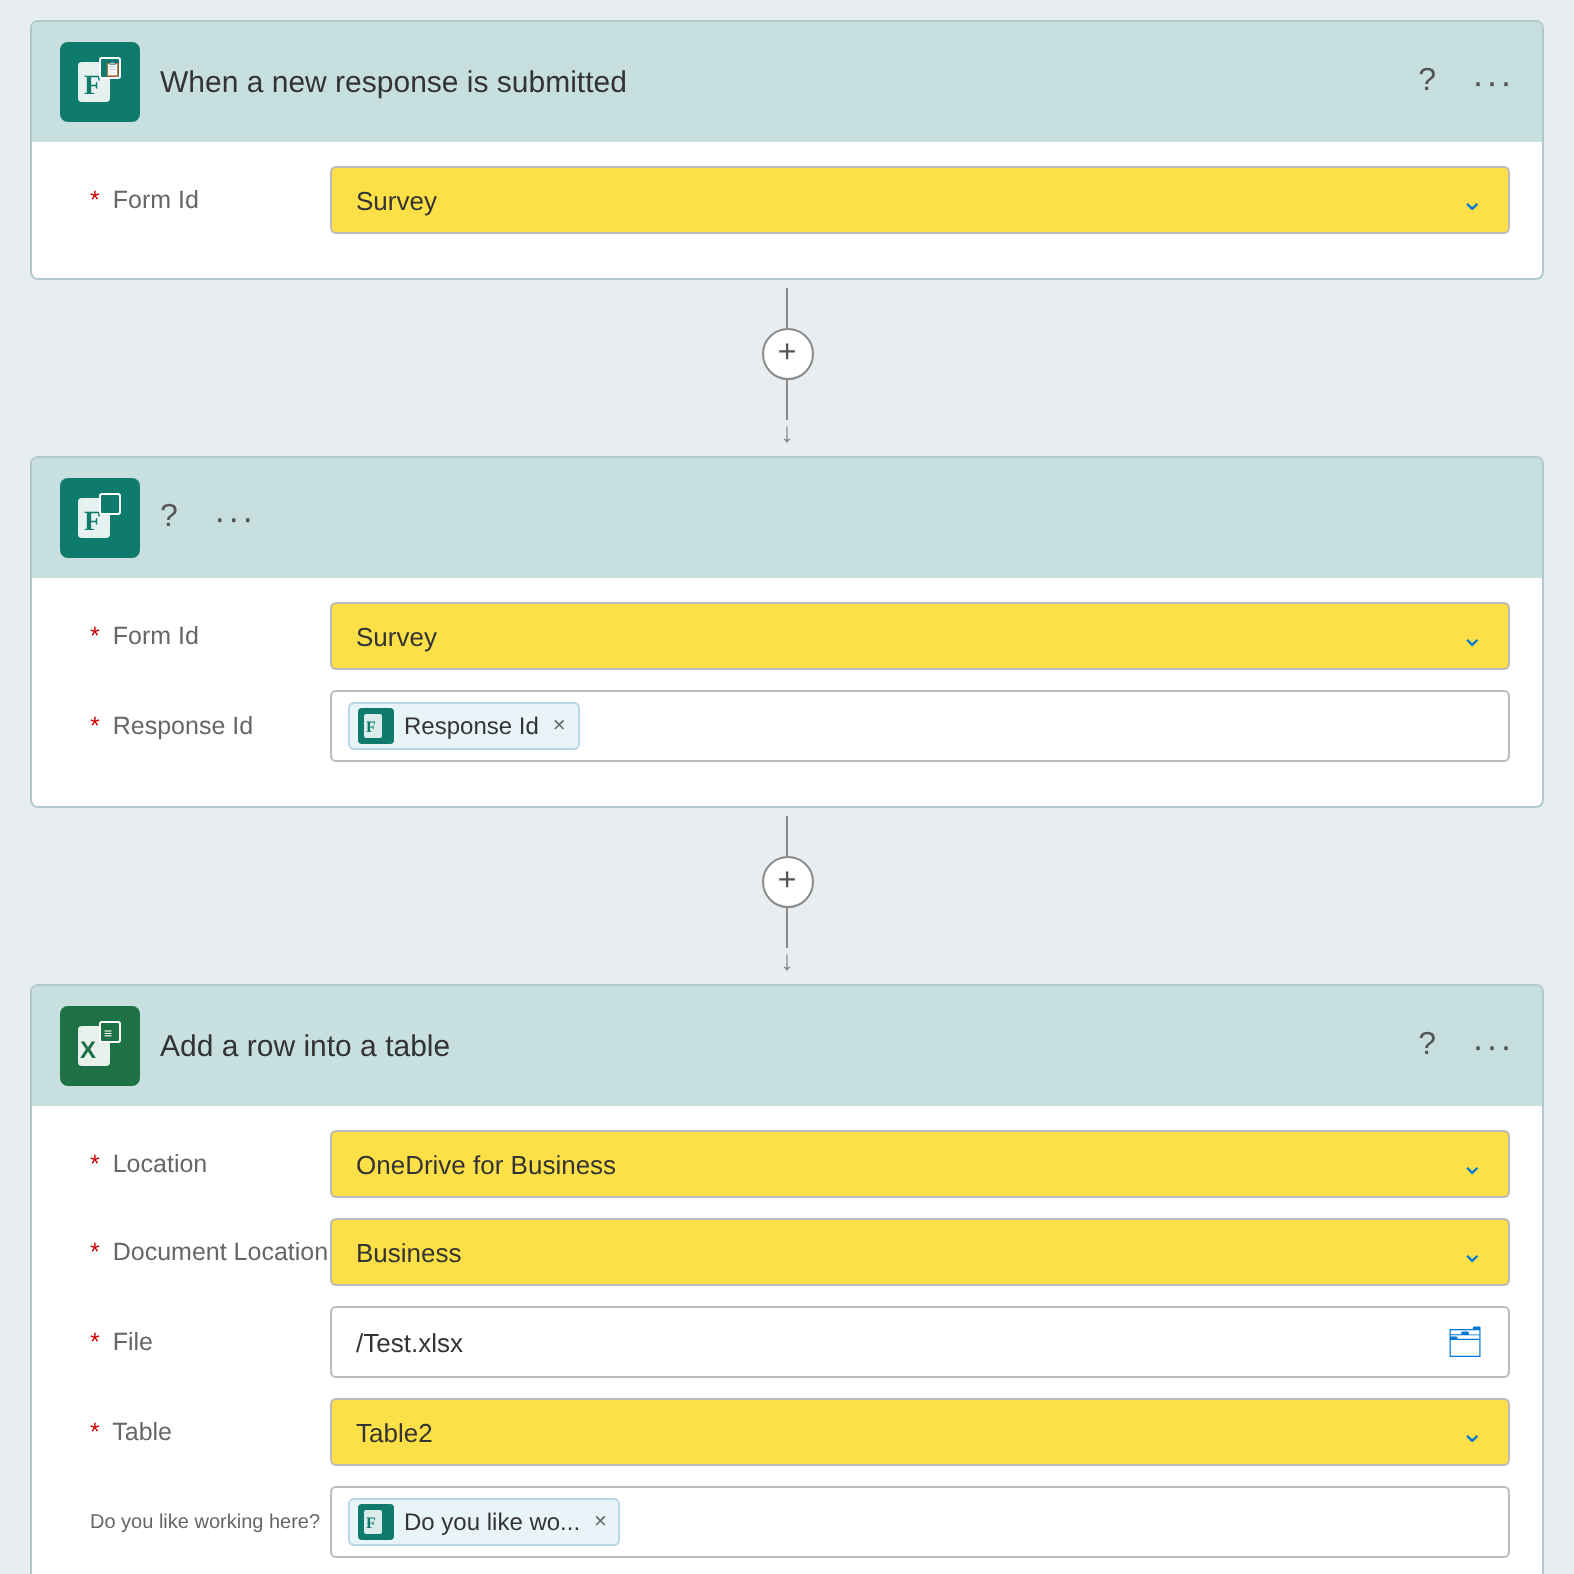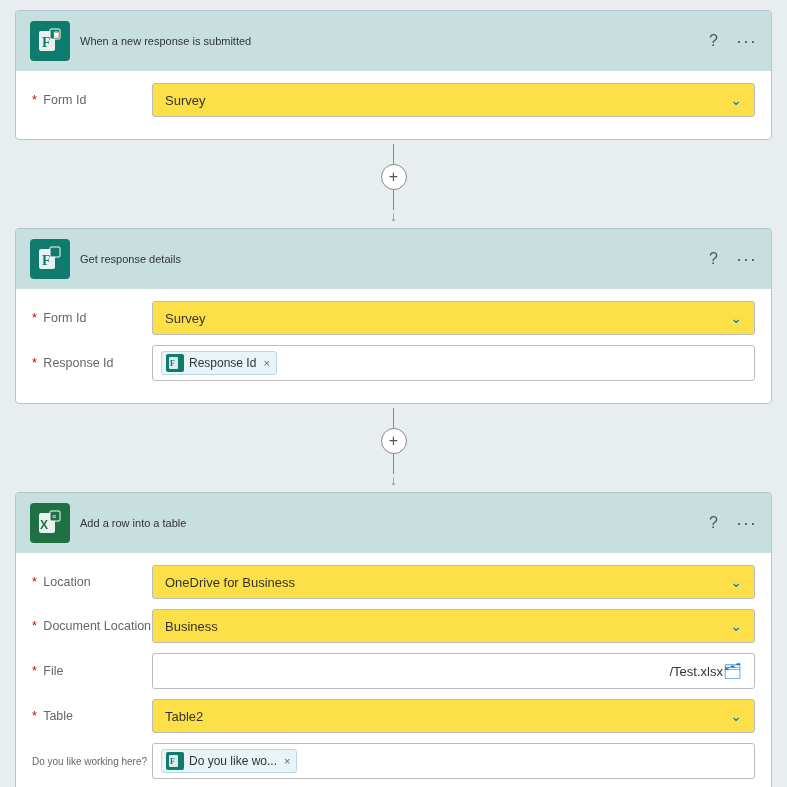--- a/index.html
+++ b/index.html
@@ -45,21 +45,21 @@
     .card-icon.forms {
       background: #0f7b6c;
     }
 
     .card-icon.excel-icon {
       background: #1e7145;
     }
 
     .card-title {
       flex: 1;
-      font-size: 11px;
+      font-size: 15px;
       font-weight: 400;
       color: #333;
     }
 
     .card-help {
       color: #555;
       font-size: 16px;
       cursor: pointer;
       margin-right: 8px;
     }
@@ -78,20 +78,21 @@
     .field-row {
       display: flex;
       align-items: center;
       margin-bottom: 10px;
     }
 
     .field-label {
       min-width: 120px;
       color: #666;
       font-size: 12.5px;
+      margin-left: 13px;
     }
 
     .required-star {
       color: #c00;
       margin-right: 3px;
     }
 
     .field-control {
       flex: 1;
     }
@@ -199,21 +200,21 @@
       width: 100%;
       border: 1px solid #bbb;
       border-radius: 3px;
       padding: 8px 12px;
       display: flex;
       align-items: center;
       background: #fff;
       cursor: pointer;
       font-size: 13px;
       color: #333;
-      justify-content: flex-end;
+      justify-content: space-between;
     }
 
     .folder-icon {
       color: #0078d4;
       font-size: 15px;
     }
   </style>
 </head>
 <body>
 
@@ -258,21 +259,20 @@
 
 <div class="card">
   <div class="card-header">
     <div class="card-icon forms">
       <svg width="26" height="26" viewBox="0 0 26 26">
         <rect x="2" y="3" width="16" height="20" rx="2" fill="white" opacity="0.9"></rect>
         <text x="5" y="19" font-family="serif" font-size="14" font-weight="bold" fill="#0f7b6c">F</text>
         <rect x="13" y="1" width="10" height="10" rx="1" fill="#0f7b6c" stroke="white" stroke-width="1"></rect>
       </svg>
     </div>
-    <span class="card-title">Get response details</span>
     <span class="card-help">?</span>
     <span class="card-more">···</span>
   </div>
   <div class="card-body">
     <div class="field-row">
       <div class="field-label">
         <span class="required-star">*</span>
         <span>Form Id</span>
       </div>
       <div class="field-control">

